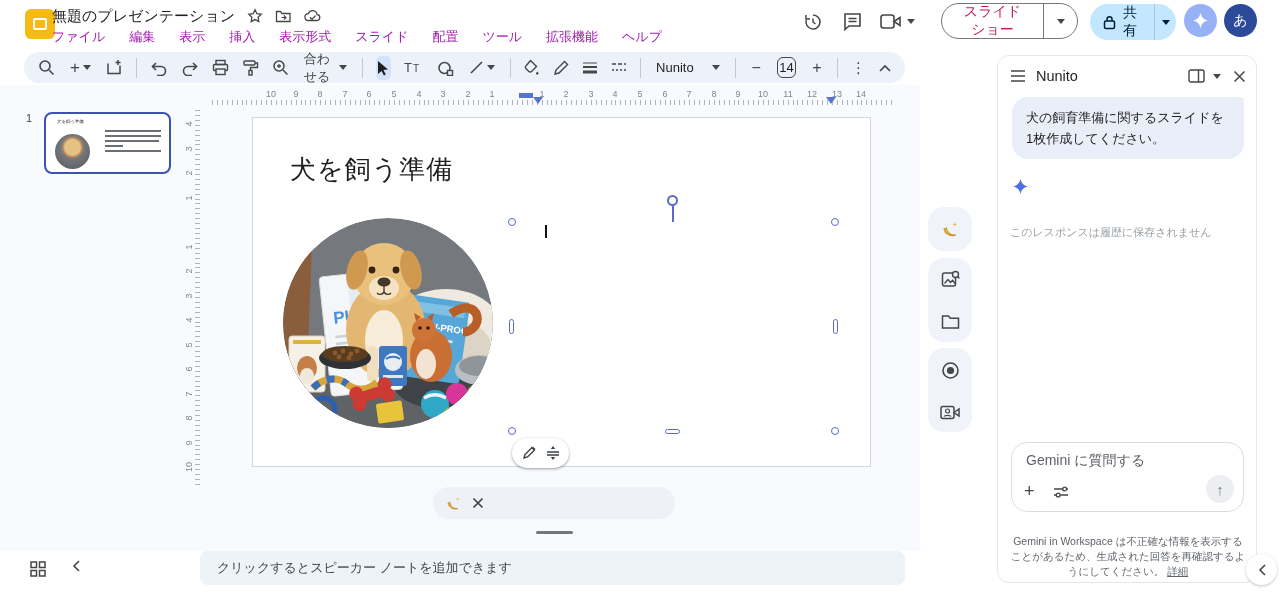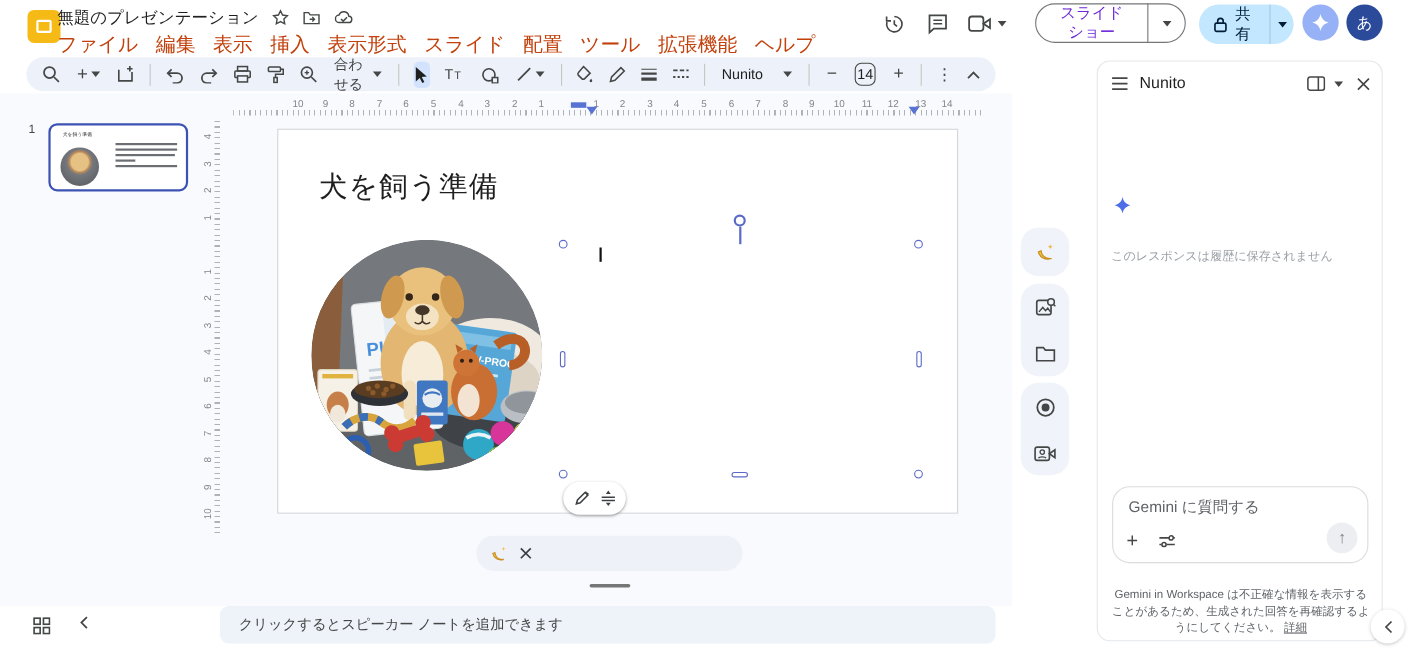--- a/index.html
+++ b/index.html
@@ -8,25 +8,25 @@
   .app { position:relative; width:1280px; height:593px; background:#fff; }
   .abs { position:absolute; }
   .ico { display:inline-flex; align-items:center; justify-content:center; color:#444746; }
   svg { display:block; }
 
   
   .logo { left:25px; top:9px; width:30px; height:30px; background:#f5ba15; border-radius:6px; }
   .logo-inner { position:absolute; left:8px; top:9px; width:14px; height:12px; border:2.5px solid #fff; border-radius:2px; }
   .doc-title { left:52px; top:7px; font-size:15px; color:#1f1f1f; }
   .title-icons { left:247px; top:8px; display:flex; gap:12px; color:#444746; }
-  .menubar { left:52px; top:28px; display:flex; gap:16px; font-size:18px; color:#c2410c; }
+  .menubar { left:52px; top:28px; display:flex; gap:24px; font-size:13px; color:#a21caf; }
   .menubar span { cursor:default; }
   .pill-btn { display:flex; align-items:center; border-radius:18px; height:36px; }
   .slideshow { left:941px; top:3px; border:1px solid #747775; background:#fff; width:137px; }
-  .slideshow .lbl { padding:0 16px; font-size:14px; color:#6d28d9; flex:1; text-align:center; }
+  .slideshow .lbl { padding:0 16px; font-size:14px; color:#be185d; flex:1; text-align:center; }
   .slideshow .caret-sec { border-left:1px solid #747775; width:34px; height:36px; display:flex; align-items:center; justify-content:center; }
   .share { left:1090px; top:4px; background:#c2e7ff; width:86px; color:#001d35; }
   .share .lbl { font-size:14px; font-weight:500; margin:0 6px 0 7px; }
   .share .caret-sec { width:24px; display:flex; justify-content:center; border-left:1px solid rgba(0,29,53,.15); height:36px; align-items:center; }
   .circle-btn { border-radius:50%; width:33px; height:33px; display:flex; align-items:center; justify-content:center; }
   .gem-btn { left:1184px; top:4px; background:#97b1f7; }
   .avatar { left:1224px; top:4px; background:#2c4a9a; color:#fff; font-size:14px; }
   .caret { width:0; height:0; border-left:4px solid transparent; border-right:4px solid transparent; border-top:5px solid #444746; }
 
   
@@ -573,20 +573,21 @@
             </svg>
         </span>
         <span class="caret"></span>
         <span class="ico" style="margin-left:4px;">
           <svg width="13" height="13" viewBox="0 0 13 13">
               <path d="M1.5 1.5l10 10M11.5 1.5l-10 10" stroke="#444746" stroke-width="1.5"></path>
             </svg>
         </span>
       </span>
     </div>
+    <div class="user-bubble">犬の飼育準備に関するスライドを1枚作成してください。</div>
     <span class="resp-spark ico">
       <svg width="17" height="17" viewBox="0 0 17 17">
           <path d="M8.5 0.8c.7 4.3 3 6.6 7.2 7.7-4.2 1.1-6.5 3.4-7.2 7.7-.7-4.3-3-6.6-7.2-7.7 4.2-1.1 6.5-3.4 7.2-7.7z" fill="#4e6ee8"></path>
         </svg>
     </span>
     <div class="resp-note">このレスポンスは履歴に保存されません</div>
 
     <div class="gem-input">
       <input type="text" placeholder="Gemini に質問する" style="">
       <span class="gem-input-icons">

